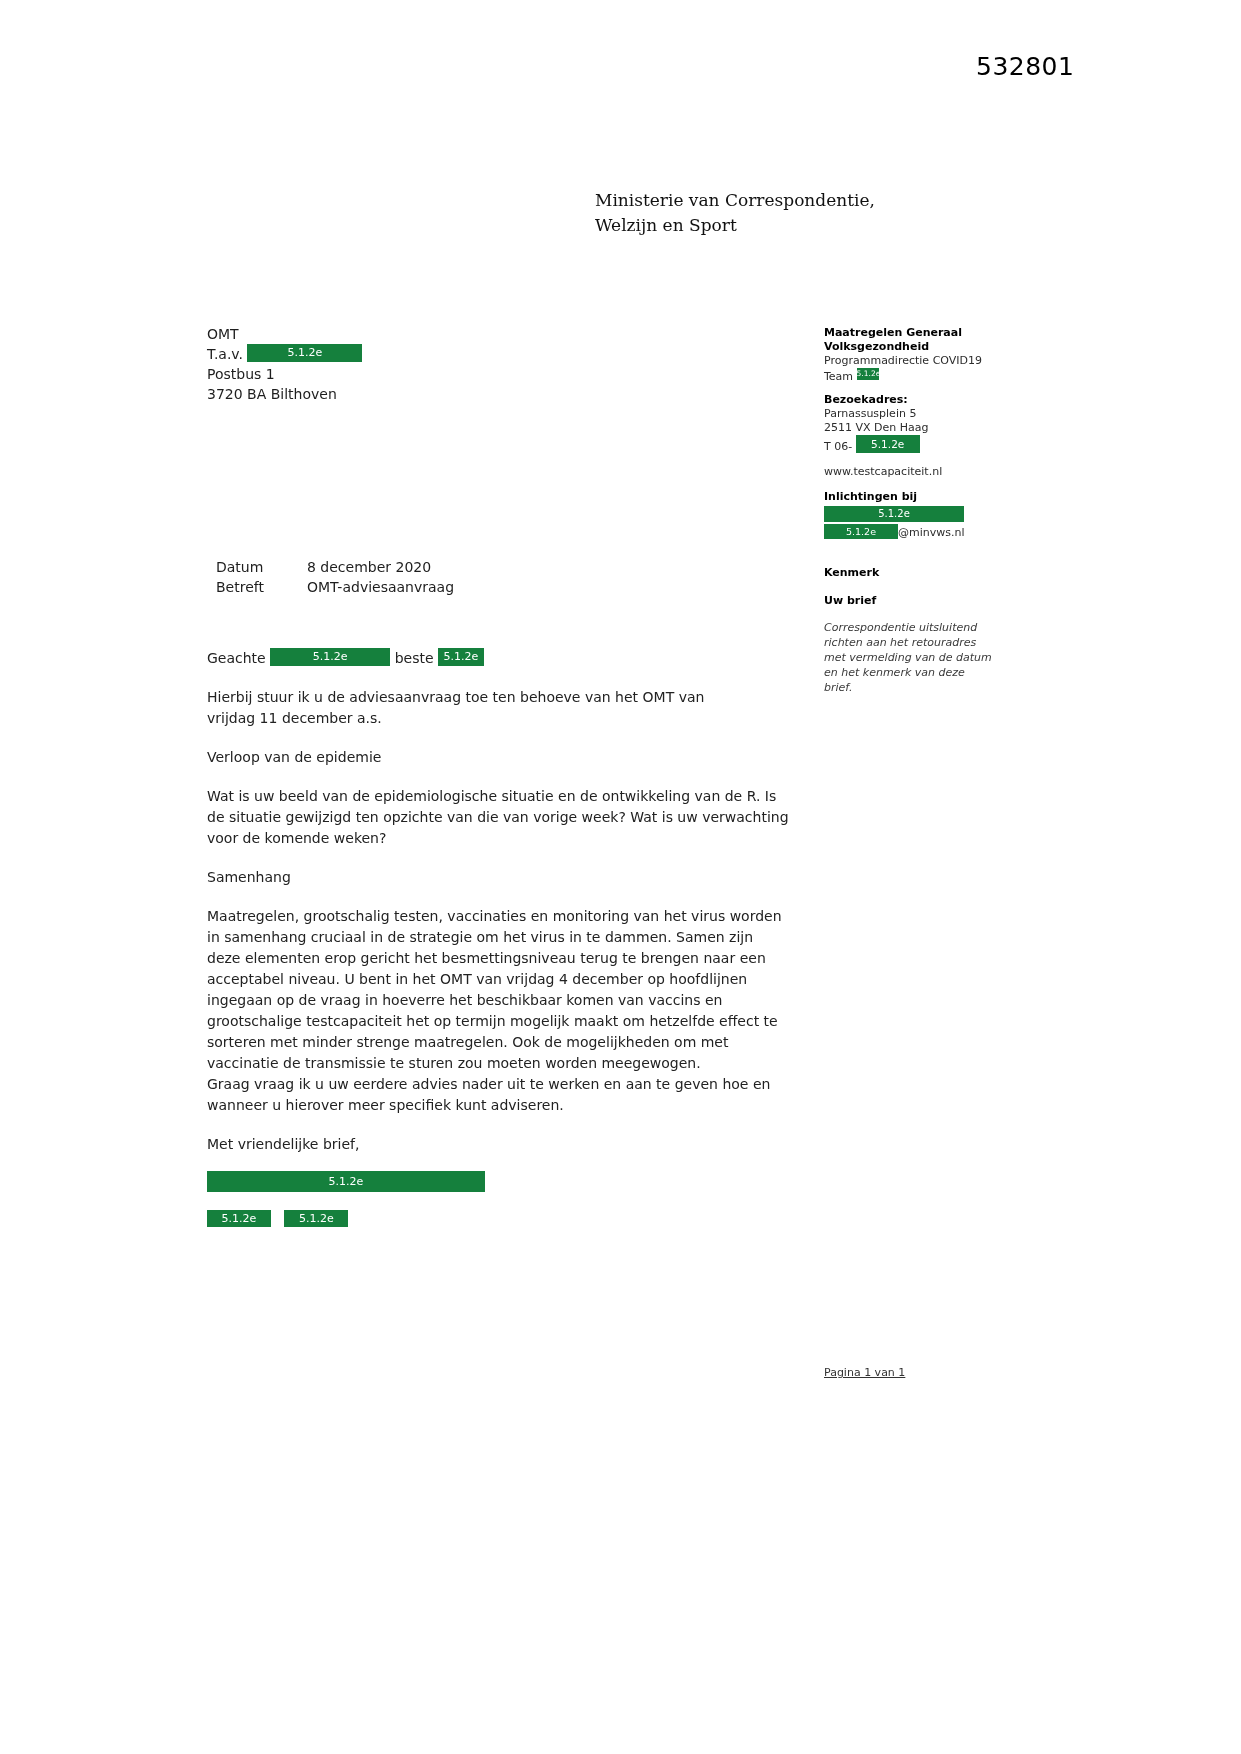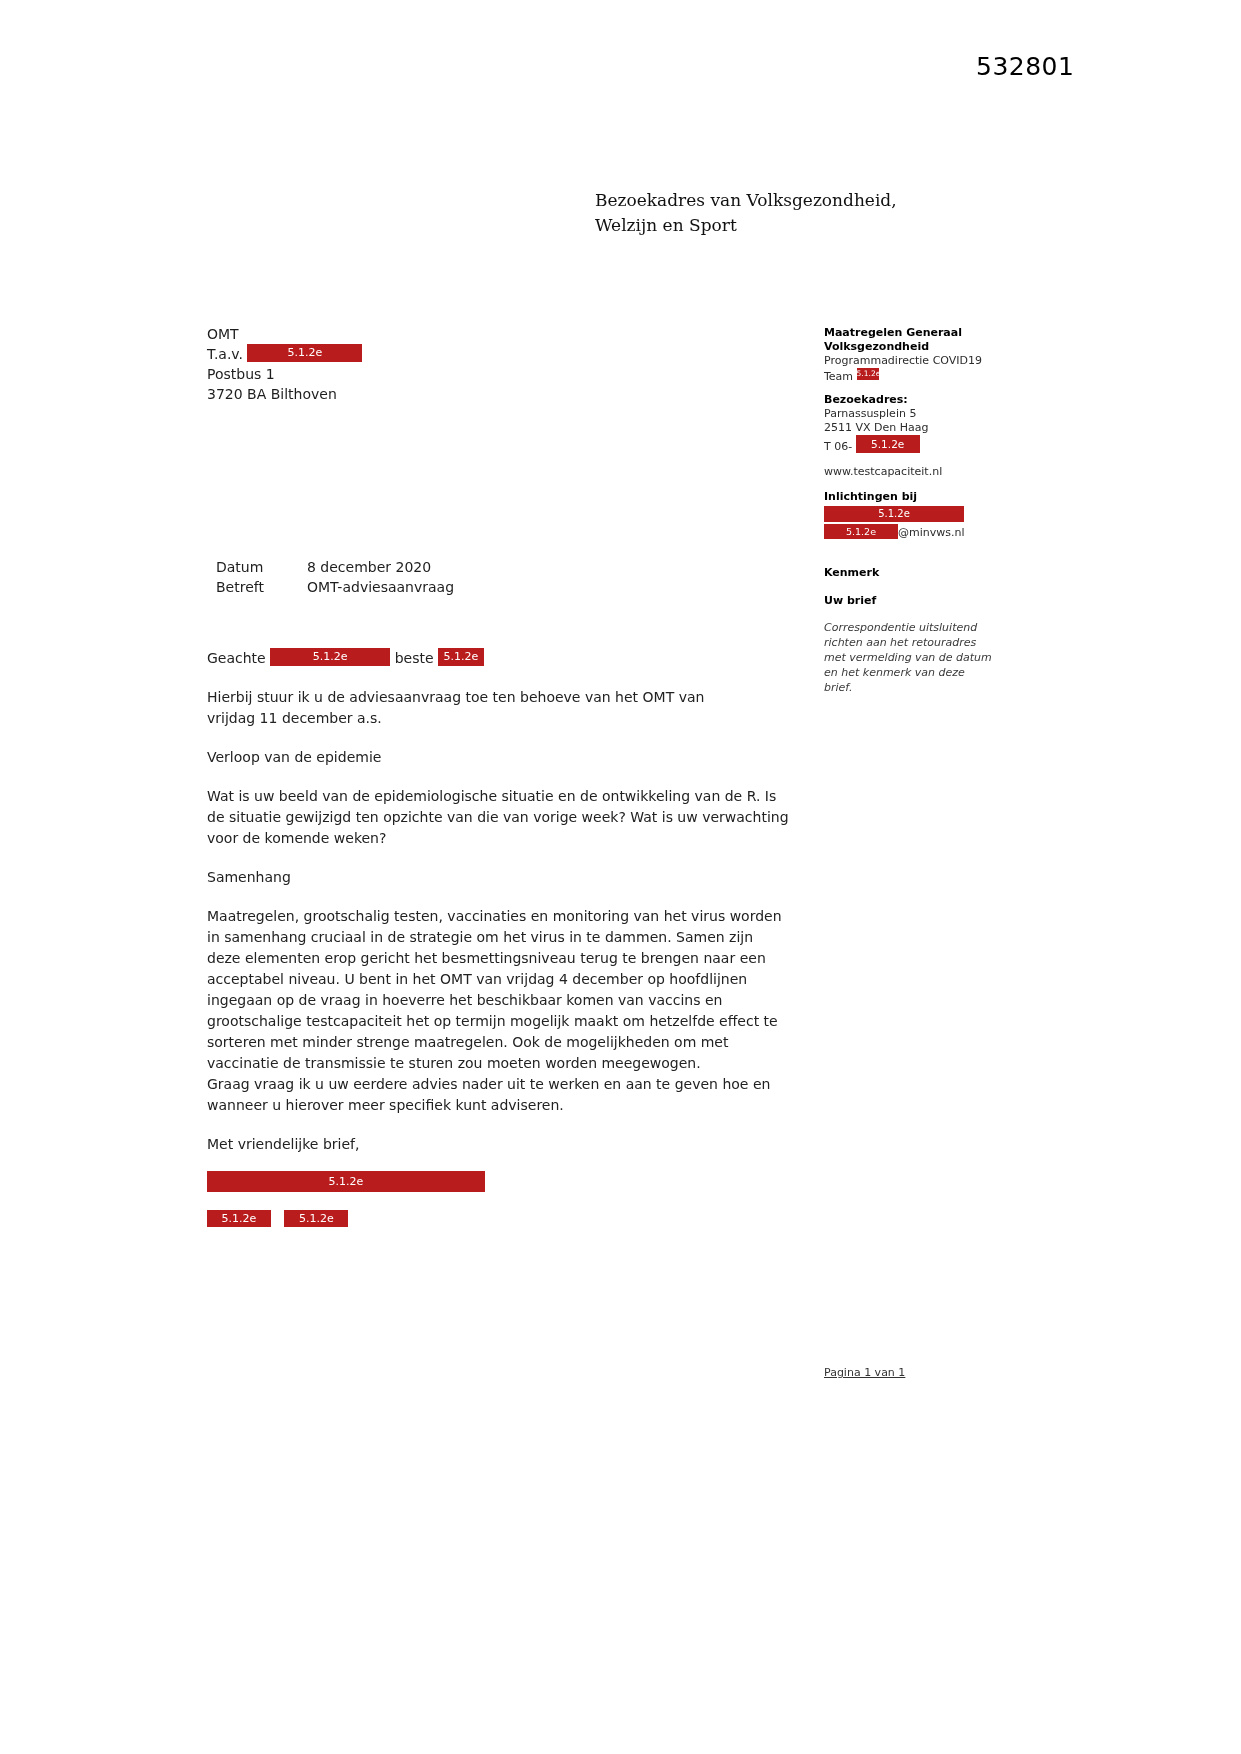--- a/index.html
+++ b/index.html
@@ -89,21 +89,21 @@
   .body .para { margin: 0 0 18px 0; }
   .body .heading {
     margin: 0 0 18px 0;
     text-underline-offset: 2px;
   }
   .body .closing { margin: 6px 0 16px 0; }
 
   .redaction {
     display: inline-block;
     box-sizing: border-box;
-    background: #b91c1c;
+    background: #15803d;
     color: #ffffff;
     font-size: 11px;
     text-align: center;
     height: 17px;
     line-height: 17px;
     vertical-align: text-bottom;
     overflow: hidden;
   }
   .red-tav        { width: 115px; height: 18px; line-height: 18px; }
   .red-team       { width: 22px;  height: 12px; line-height: 12px; font-size: 7.5px; vertical-align: baseline; }
@@ -132,21 +132,21 @@
     text-decoration: underline;
   }
 </style>
 </head>
 <body>
 
 <div class="page">
 
   <div class="docnum">532801</div>
 
-  <div class="ministry pre">Bezoekadres van Volksgezondheid,
+  <div class="ministry pre">Ministerie van Correspondentie,
 Welzijn en Sport</div>
 
   <div class="recipient">
     <div>OMT</div>
     <div>
       <span>T.a.v.</span>
       <span class="redaction red-tav">5.1.2e</span>
     </div>
     <div>Postbus 1</div>
     <div>3720 BA Bilthoven</div>

